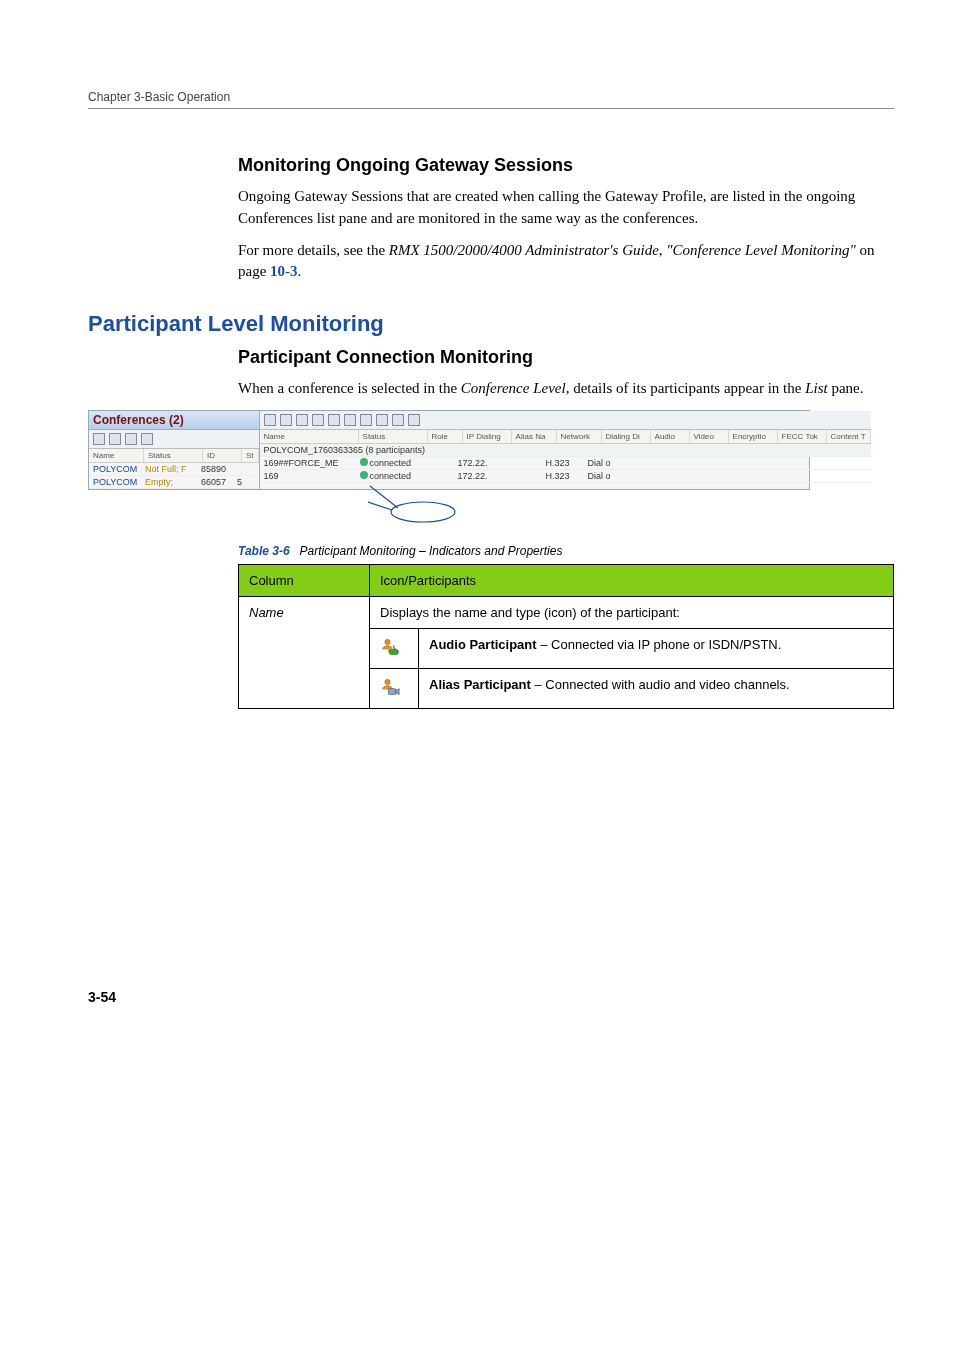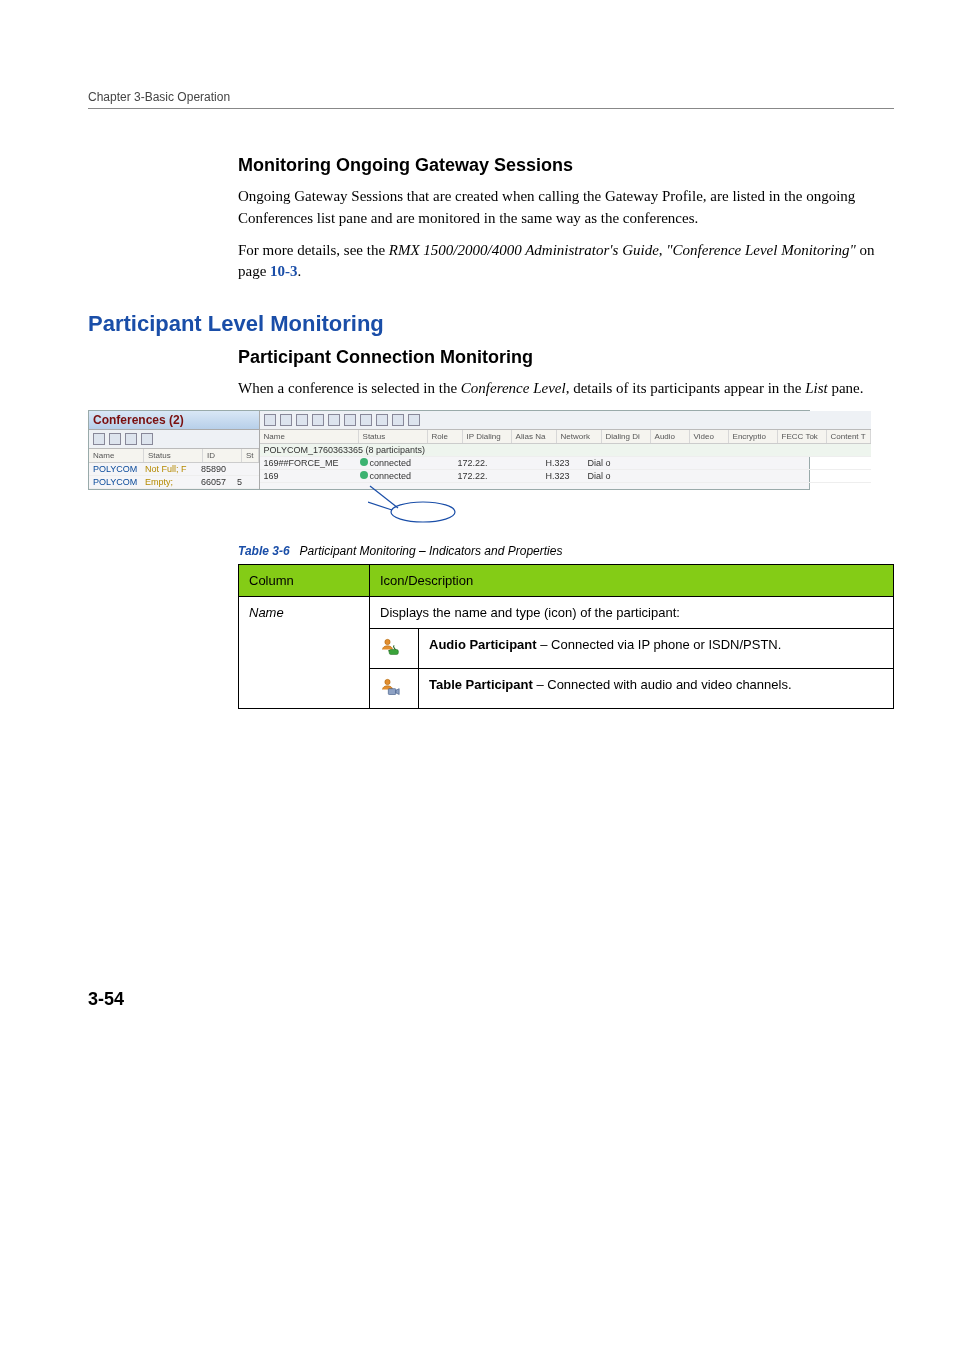--- a/index.html
+++ b/index.html
@@ -130,21 +130,21 @@
     background: #84cc16;
     font-weight: normal;
   }
   table.props td.name-cell { font-style: italic; width:110px; }
   .icon-cell { width: 28px; text-align:center; padding:6px 4px; }
   svg.part-icon { width:20px; height:20px; }
 
   .page-num {
     font-family: Arial, Helvetica, sans-serif;
     font-weight: bold;
-    font-size: 18px;
+    font-size: 14px;
     margin-top: 280px;
   }
 </style>
 </head>
 <body>
 
 <div class="page">
 
   <div class="running-header">Chapter 3-Basic Operation</div>
   <hr class="rule">
@@ -254,21 +254,21 @@
 
 
     <div class="table-caption">
       <span class="tlabel">Table 3-6</span>&nbsp;&nbsp;&nbsp;<span class="tdesc">Participant Monitoring – Indicators and Properties</span>
     </div>
 
     <table class="props">
       <tbody>
           <tr>
         <th>Column</th>
-        <th colspan="2">Icon/Description</th>
+        <th colspan="2">Icon/Participants</th>
       </tr>
       <tr>
         <td class="name-cell" rowspan="3">Name</td>
         <td colspan="2">Displays the name and type (icon) of the participant:</td>
       </tr>
       <tr>
         <td class="icon-cell">
           <svg class="part-icon" viewBox="0 0 24 24">
             <circle cx="9" cy="6" r="3.2" fill="#e38f2f" stroke="#a55a00" stroke-width="0.6"></circle>
             <path d="M3 15c0-3 3-4.5 6-4.5s6 1.5 6 4.5" fill="#e38f2f" stroke="#a55a00" stroke-width="0.6"></path>
@@ -283,21 +283,21 @@
       <tr>
         <td class="icon-cell">
           <svg class="part-icon" viewBox="0 0 24 24">
             <circle cx="9" cy="6" r="3.2" fill="#e38f2f" stroke="#a55a00" stroke-width="0.6"></circle>
             <path d="M3 15c0-3 3-4.5 6-4.5s6 1.5 6 4.5" fill="#e38f2f" stroke="#a55a00" stroke-width="0.6"></path>
             <rect x="10" y="14" width="9" height="7" rx="1" fill="#8ea2c4" stroke="#34507d" stroke-width="0.7"></rect>
             <polygon points="19,16 23,14 23,21 19,19" fill="#8ea2c4" stroke="#34507d" stroke-width="0.7"></polygon>
           </svg>
         </td>
         <td>
-          <b>Table Participant</b><span> – Connected with audio and video channels.</span>
+          <b>Alias Participant</b><span> – Connected with audio and video channels.</span>
         </td>
       </tr>
     </tbody>
       </table>
   </div>
 
   <div class="page-num">3-54</div>
 </div>
 
 </body></html>

